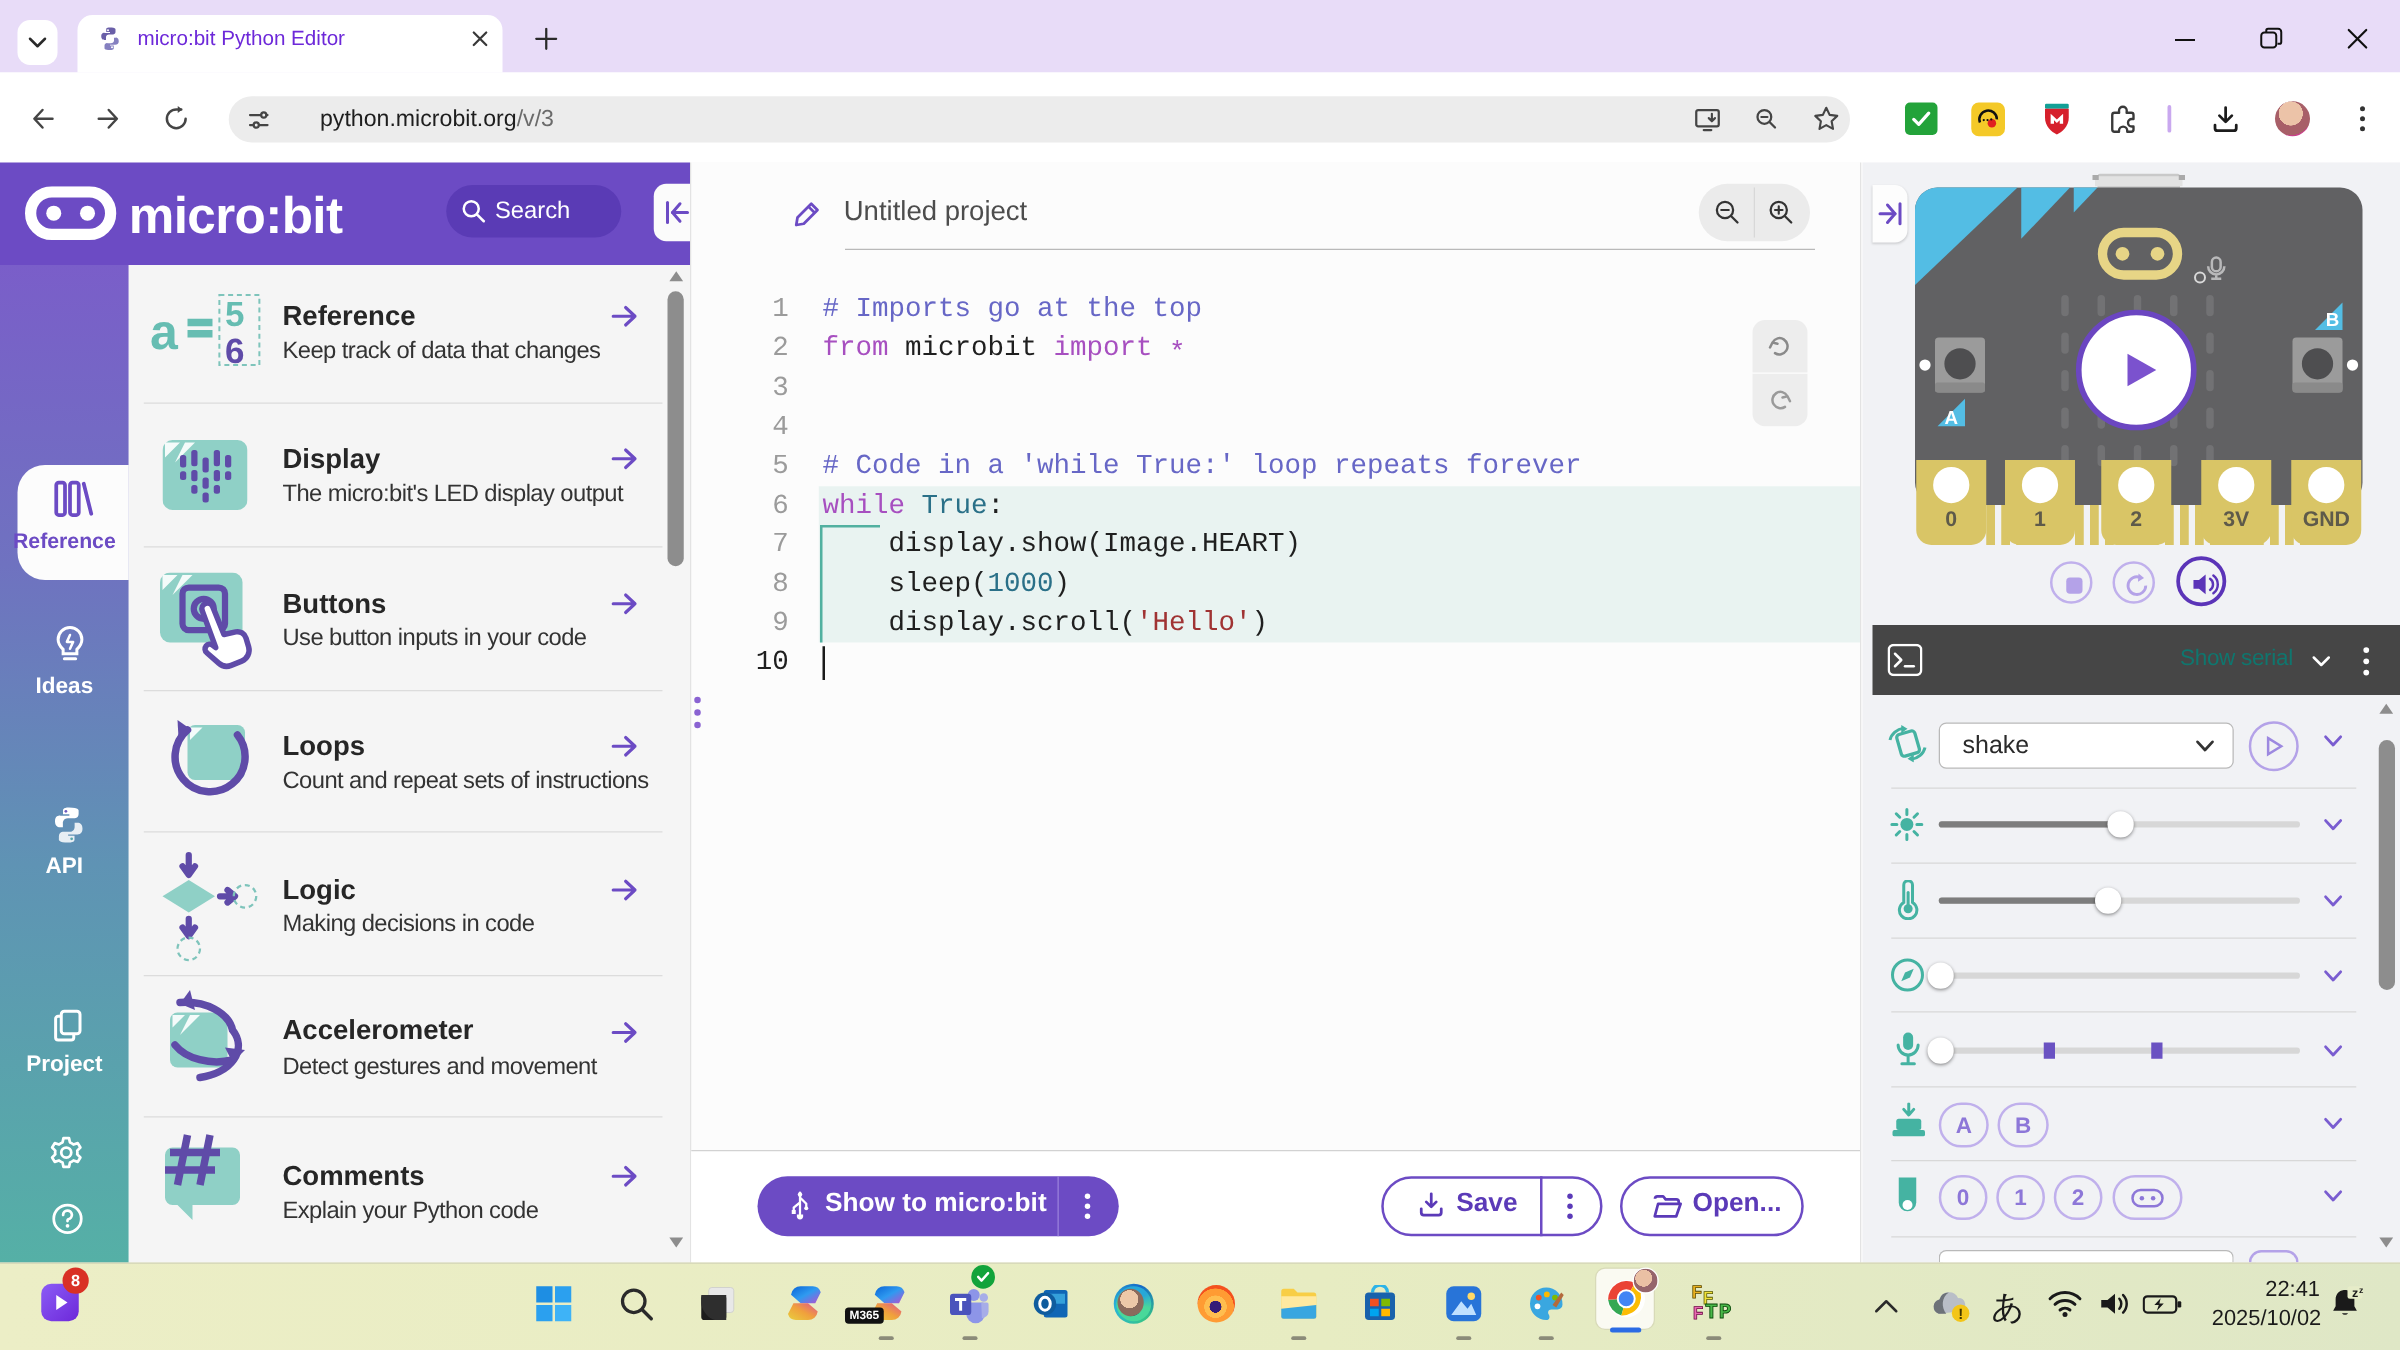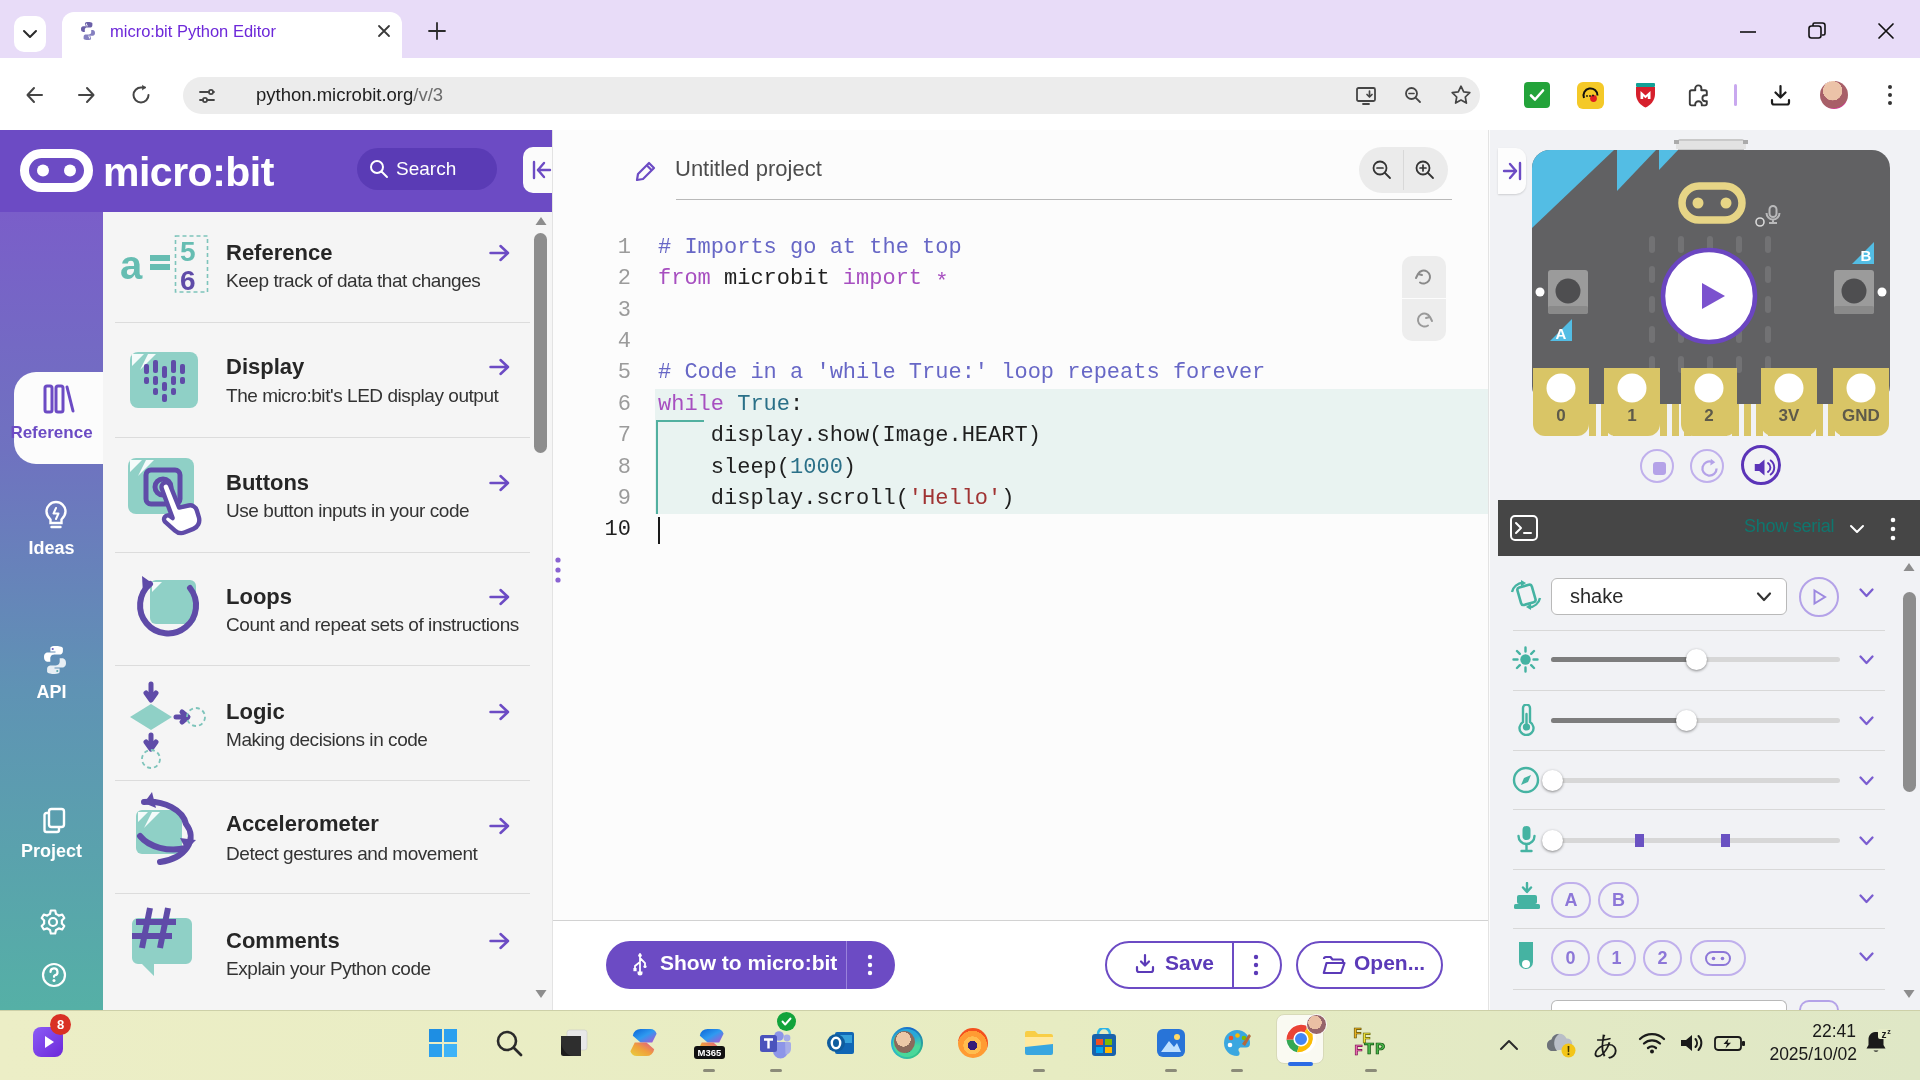--- a/index.html
+++ b/index.html
@@ -732,21 +732,21 @@
       </linearGradient>
       <linearGradient id="mg2" x1="1" y1="0" x2="0" y2="1">
         <stop offset="0" stop-color="#e0538f"></stop>
         <stop offset="0.5" stop-color="#f0a03c"></stop>
         <stop offset="1" stop-color="#e8cf3e"></stop>
       </linearGradient>
     </defs>
     <path d="M6 10 A8 8 0 0 1 14 3 L24 3 A7 7 0 0 1 30.5 8 L26 17 L14 17 Z" fill="url(#mg1)"></path>
     <path d="M28 24 A8 8 0 0 1 20 31 L10 31 A7 7 0 0 1 3.5 26 L8 17 L20 17 Z" fill="url(#mg2)"></path>
   </svg>
-<div class="abs" style="left:694px;top:1046px;width:31px;height:13px;background:#111;border-radius:3px;color:#fff;font-size:9.5px;font-weight:bold;text-align:center;line-height:13px;">M365</div>
+<div class="abs" style="left:676px;top:1046px;width:31px;height:13px;background:#111;border-radius:3px;color:#fff;font-size:9.5px;font-weight:bold;text-align:center;line-height:13px;">M365</div>
 
 <svg class="abs" style="left:759px;top:1028px;" width="32" height="34" viewBox="0 0 32 34">
     <circle cx="20" cy="8" r="4.8" fill="#8d95e8"></circle>
     <circle cx="28" cy="10" r="3.4" fill="#a7ade8"></circle>
     <path d="M13 14 L27 14 A2 2 0 0 1 29 16 L29 23 A7.5 7.5 0 0 1 14 23 Z" fill="#8d95e8"></path>
     <path d="M26 14 L30.5 14 A1.5 1.5 0 0 1 32 15.5 L32 21 A5.5 5.5 0 0 1 26.5 26.5 Z" fill="#a7ade8"></path>
     <rect x="1" y="7" width="17" height="17" rx="2.5" fill="#4b53bc"></rect>
     <path d="M5 11.5 L14 11.5 M9.5 11.5 L9.5 20.5" stroke="#fff" stroke-width="2.4" fill="none"></path>
   </svg>
 <div class="abs" style="left:777px;top:1012px;width:19px;height:19px;background:#12a33b;border-radius:50%;"></div>

